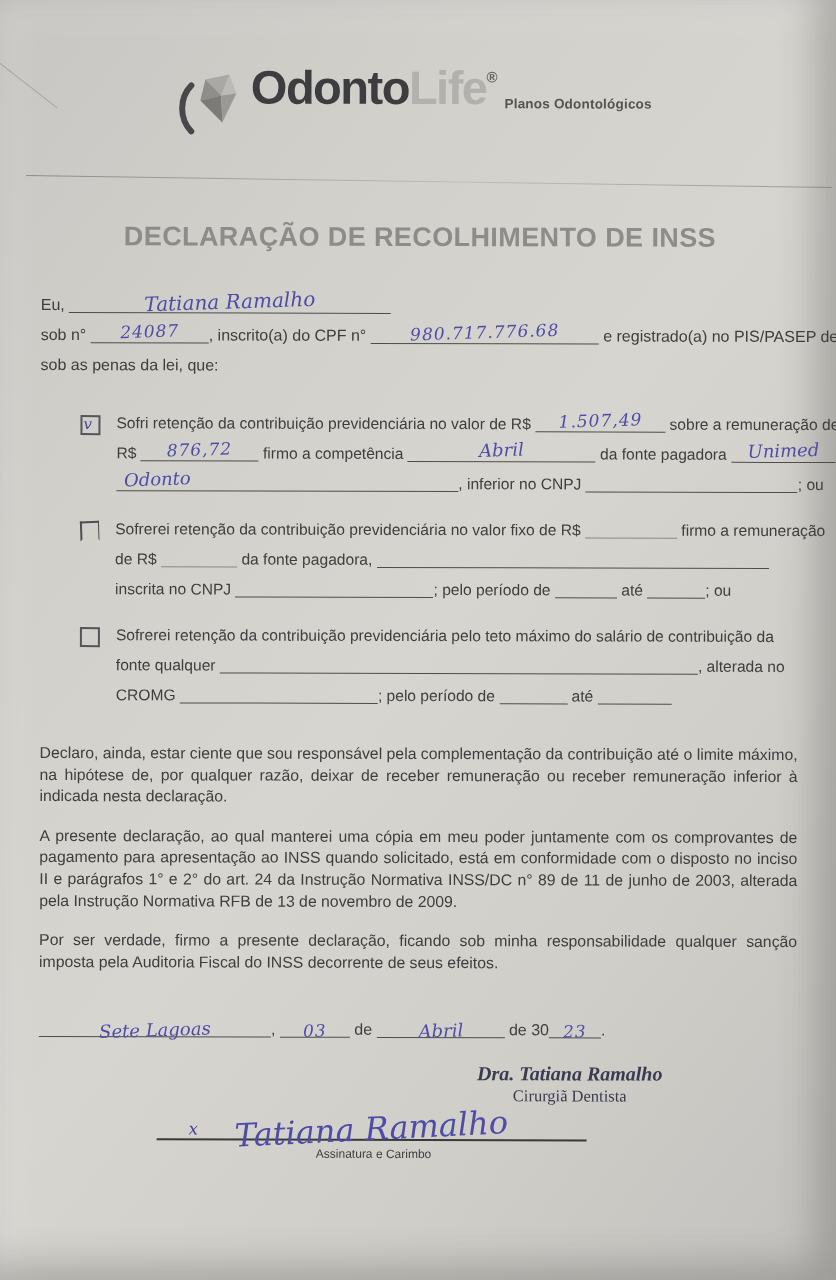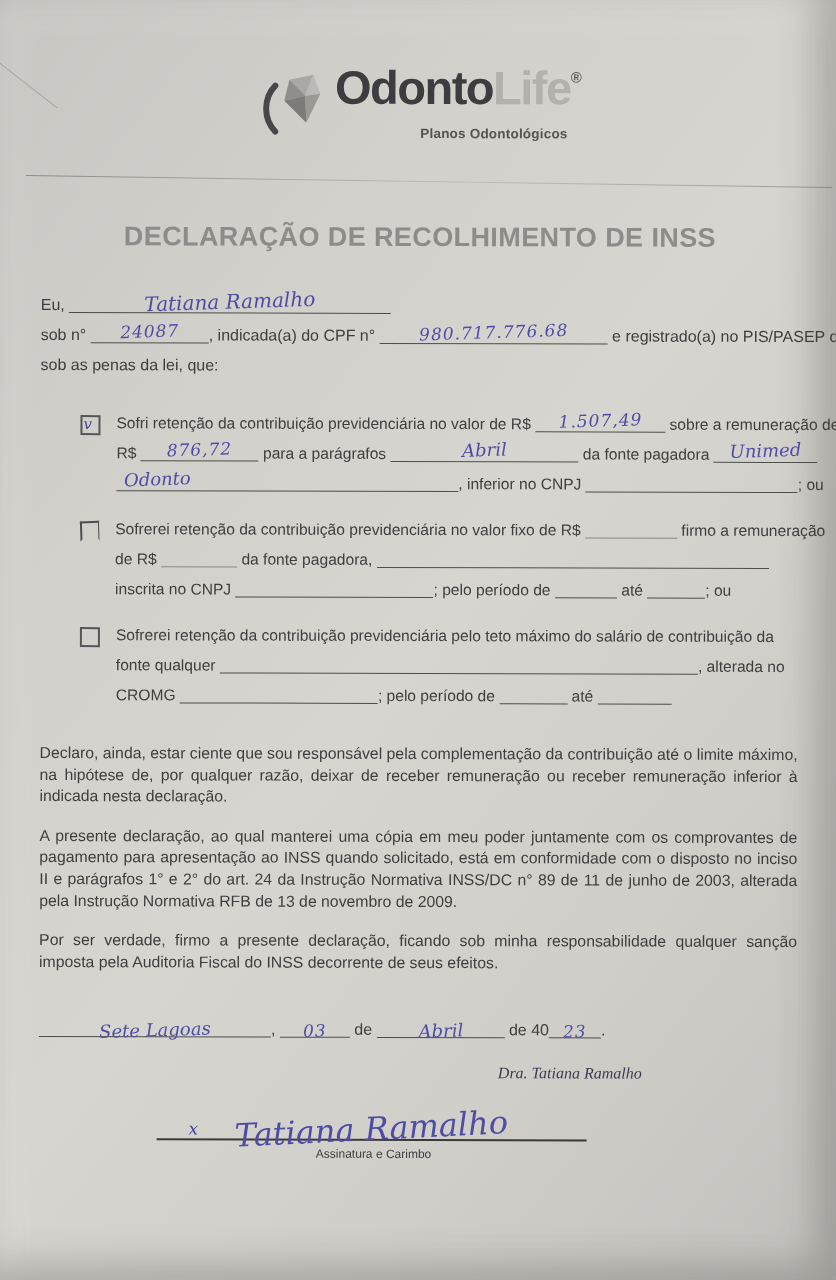--- a/index.html
+++ b/index.html
@@ -21,21 +21,21 @@
   .corner-fold{
     position:absolute;left:-40px;top:-46px;width:150px;height:120px;
     border-bottom:1px solid rgba(100,100,95,.35);
     transform:rotate(38deg);
   }
   .content{position:relative;padding:0 38px 0 40px;transform:rotate(0.15deg);}
 
   
   .logo-row{display:flex;justify-content:center;align-items:flex-start;margin:0;padding-top:64px;}
   .logo-icon{margin:4px 10px 0 0;}
-  .logo-main{display:flex;flex-direction:column;gap:7px;}
+  .logo-main{display:flex;flex-direction:row;gap:7px;}
   .wordmark{font-weight:bold;font-size:47px;letter-spacing:-1.5px;line-height:1;white-space:nowrap;}
   .wm-dark{color:#3d3d40;}
   .wm-light{color:#b2b1ad;}
   .wm-reg{font-size:15px;color:#5f5f5d;vertical-align:22px;letter-spacing:0;}
   .tagline{align-self:flex-end;margin:8px 14px 0 0;font-size:13.5px;font-weight:bold;color:#55544f;letter-spacing:.2px;}
 
   
   .doc-title{margin:72px 0 0 0;text-align:center;font-size:27px;font-weight:bold;color:#8c8c8a;letter-spacing:.4px;}
 
   
@@ -78,21 +78,21 @@
 
   
   .dateline{margin-top:48px;font-size:16px;white-space:nowrap;}
 
   
   .sigblock{position:relative;height:150px;margin-top:22px;}
   .stamp{
     position:absolute;right:62px;top:0;width:330px;text-align:center;
     font-family:"Liberation Serif",serif;color:#3b3b4f;
   }
-  .stamp .s-name{font-size:16px;font-weight:normal;font-style:italic;line-height:24px;}
+  .stamp .s-name{font-size:20px;font-weight:bold;font-style:italic;line-height:24px;}
   .stamp .s-role{font-size:16.5px;line-height:21px;}
   .stamp .s-reg{font-size:17.5px;line-height:22px;letter-spacing:.5px;}
   .sigrow{
     position:absolute;left:118px;top:34px;width:430px;height:44px;
     border-bottom:2px solid #3a3a3a;
   }
   .sig-x{
     position:absolute;left:32px;bottom:0;
     font-family:"DejaVu Serif",serif;font-style:italic;
     color:#45439a;font-size:17px;
@@ -138,21 +138,21 @@
 
     <h1 class="doc-title">DECLARAÇÃO DE RECOLHIMENTO DE INSS</h1>
 
     <div class="intro">
       <div class="line">
         <span>Eu,</span>
         <span class="blank" style="width:322px"><span class="hw big">Tatiana Ramalho</span></span>
       </div>
       <div class="line">
         <span>sob n°</span>
-        <span class="blank" style="width:118px"><span class="hw num">24087</span></span><span>, indicada(a) do CPF n°</span>
+        <span class="blank" style="width:118px"><span class="hw num">24087</span></span><span>, inscrito(a) do CPF n°</span>
         <span class="blank" style="width:228px"><span class="hw num">980.717.776.68</span></span>
         <span>e registrado(a) no PIS/PASEP declaro,</span>
       </div>
       <div class="line">sob as penas da lei, que:</div>
     </div>
 
     <div class="items">
 
       <div class="item">
         <span class="cb">
@@ -160,21 +160,21 @@
           </span>
         <span class="text">
           <div class="line">
             <span>Sofri retenção da contribuição previdenciária no valor de R$</span>
             <span class="blank" style="width:130px"><span class="hw num">1.507,49</span></span>
             <span>sobre a remuneração de</span>
           </div>
           <div class="line">
             <span>R$</span>
             <span class="blank" style="width:118px"><span class="hw num">876,72</span></span>
-            <span>para a parágrafos</span>
+            <span>firmo a competência</span>
             <span class="blank" style="width:188px"><span class="hw">Abril</span></span>
             <span>da fonte pagadora</span>
             <span class="blank" style="width:104px"><span class="hw">Unimed</span></span>
           </div>
           <div class="line">
             <span class="blank" style="width:342px"><span class="hw" style="left:12%">Odonto</span></span><span>, inferior no CNPJ</span>
             <span class="blank" style="width:212px"></span><span>; ou</span>
           </div>
         </span>
       </div>
@@ -225,26 +225,27 @@
 
     <p class="para first">Declaro, ainda, estar ciente que sou responsável pela complementação da contribuição até o limite máximo, na hipótese de, por qualquer razão, deixar de receber remuneração ou receber remuneração inferior à indicada nesta declaração.</p>
     <p class="para">A presente declaração, ao qual manterei uma cópia em meu poder juntamente com os comprovantes de pagamento para apresentação ao INSS quando solicitado, está em conformidade com o disposto no inciso II e parágrafos 1° e 2° do art. 24 da Instrução Normativa INSS/DC n° 89 de 11 de junho de 2003, alterada pela Instrução Normativa RFB de 13 de novembro de 2009.</p>
     <p class="para">Por ser verdade, firmo a presente declaração, ficando sob minha responsabilidade qualquer sanção imposta pela Auditoria Fiscal do INSS decorrente de seus efeitos.</p>
 
     <div class="dateline">
       <span class="blank" style="width:232px"><span class="hw">Sete Lagoas</span></span><span>,</span>
       <span class="blank" style="width:70px"><span class="hw num">03</span></span>
       <span>de</span>
       <span class="blank" style="width:128px"><span class="hw">Abril</span></span>
-      <span>de 40</span><span class="blank" style="width:52px"><span class="hw num">23</span></span><span>.</span>
+      <span>de 30</span><span class="blank" style="width:52px"><span class="hw num">23</span></span><span>.</span>
     </div>
 
     <div class="sigblock">
       <div class="stamp">
         <div class="s-name">Dra. Tatiana Ramalho</div>
+        <div class="s-role">Cirurgiã Dentista</div>
       </div>
       <div class="sigrow">
         <span class="sig-x">x</span>
         <span class="sig-script">Tatiana Ramalho</span>
       </div>
       <div class="sig-caption">Assinatura e Carimbo</div>
     </div>
 
   </div>
 </div>

